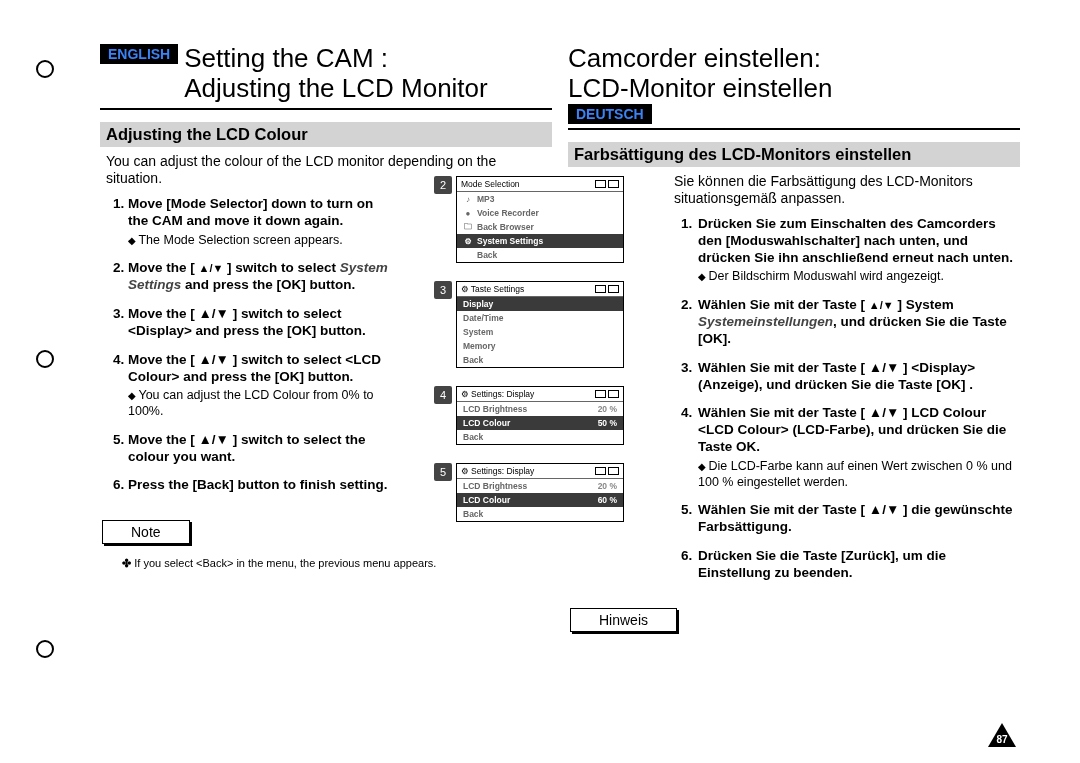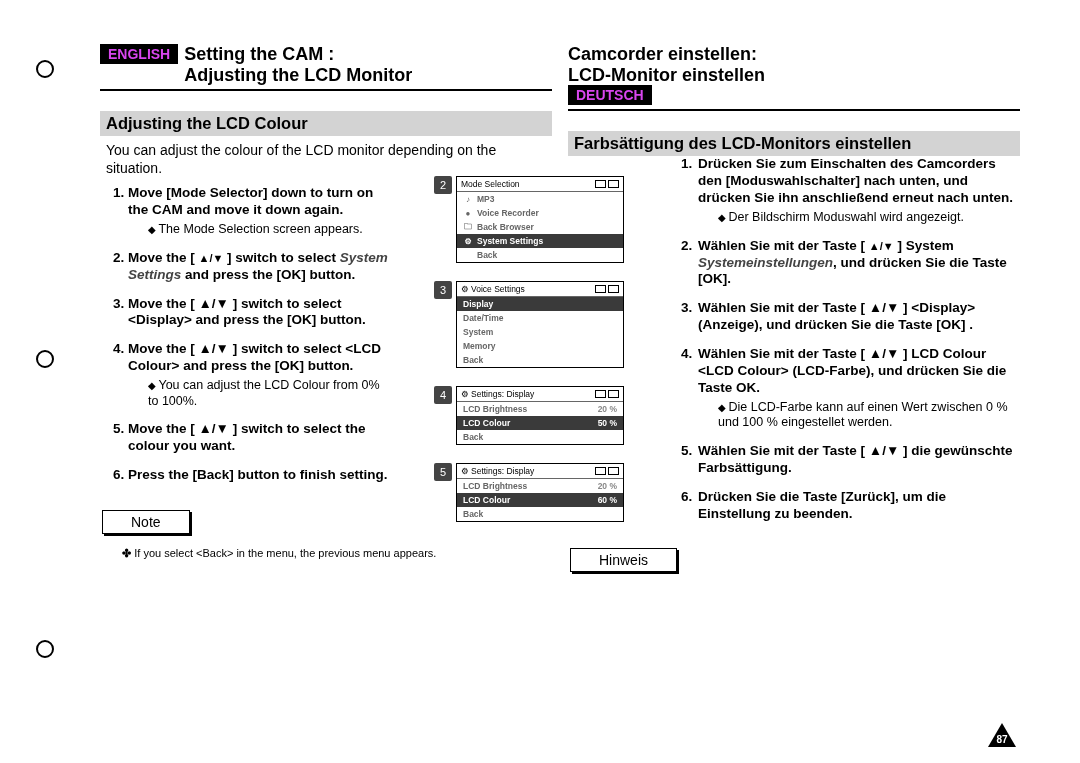--- a/index.html
+++ b/index.html
@@ -2,30 +2,30 @@
 <html><head>
 <meta charset="utf-8">
 <style>
   * { box-sizing: border-box; margin: 0; padding: 0; }
   body { font-family: Arial, Helvetica, sans-serif; background: #fff; color: #000; }
   .page { width: 1080px; height: 763px; position: relative; padding: 44px 60px 30px 100px; }
   .cols { display: flex; gap: 0; }
   .col { flex: 1; position: relative; }
   .col.left { padding-right: 8px; }
   .col.right { padding-left: 8px; }
-  .lang-badge { display: inline-block; background: #000; color: #d946ef; font-weight: bold; font-size: 14px; padding: 2px 8px; vertical-align: top; }
+  .lang-badge { display: inline-block; background: #000; color: #3b82f6; font-weight: bold; font-size: 14px; padding: 2px 8px; vertical-align: top; }
   .title-row { display: flex; align-items: flex-start; }
-  .title { font-size: 18px; font-weight: bold; line-height: 1.15; }
+  .title { font-size: 26px; font-weight: normal; line-height: 1.15; }
   .line { height: 2px; background: #000; margin: 4px 0 2px 0; }
-  .section-head { background: #d3d3d3; font-weight: bold; font-size: 16.5px; padding: 3px 6px; margin-top: 20px; }
+  .section-head { background: #d3d3d3; font-weight: bold; font-size: 16.5px; padding: 3px 6px; margin-top: 12px; }
   .intro { font-size: 14px; margin: 6px 6px 8px 6px; line-height: 1.25; }
   ol.steps { list-style: decimal; margin-left: 28px; font-size: 13.5px; }
   ol.steps > li { margin-bottom: 12px; font-weight: bold; line-height: 1.25; }
   ol.steps > li .em { font-style: italic; color: #444; }
-  ol.steps ul { list-style: none; font-weight: normal; font-size: 12.5px; margin-top: 3px; margin-left: 20px; }
+  ol.steps ul { list-style: none; font-weight: normal; font-size: 12.5px; margin-top: 3px; }
   ol.steps ul li::before { content: "◆ "; font-size: 10px; }
   .left ol.steps { padding-right: 160px; }
   .note-box { display:inline-block; border: 1.5px solid #000; padding: 3px 28px; font-size: 14px; margin: 14px 2px 6px 2px; box-shadow: 2px 2px 0 #000; }
   .note-text { font-size: 11px; margin: 6px 0 0 22px; line-height: 1.3; }
   .note-text::before { content: "✤ "; font-weight: bold; }
   .right .title-row { justify-content: space-between; flex-direction: column; }
   .right ol.steps { padding-left: 100px; text-indent: 0; }
   .right ol.steps > li { padding-left: 2px; }
 
   
@@ -92,20 +92,21 @@
     <div class="col right">
       <div class="title-row">
         <div class="title">
           <span style="white-space:pre-line;">Camcorder einstellen:
 LCD-Monitor einstellen</span>
         </div>
         <span class="lang-badge">DEUTSCH</span>
       </div>
       <div class="line"></div>
       <div class="section-head">Farbsättigung des LCD-Monitors einstellen</div>
+      <div class="intro" style="padding-left:100px;">Sie können die Farbsättigung des LCD-Monitors situationsgemäß anpassen.</div>
       <ol class="steps">
         <li><span>Drücken Sie zum Einschalten des Camcorders den [Moduswahlschalter] nach unten, und drücken Sie ihn anschließend erneut nach unten.</span>
           <ul>
               <li>Der Bildschirm Moduswahl wird angezeigt.</li>
             </ul></li>
         <li>Wählen Sie mit der Taste [ <span class="arrow">▲/▼</span> ] System <span class="em">Systemeinstellungen</span>, und drücken Sie die Taste [OK].</li>
         <li><span>Wählen Sie mit der Taste [ ▲/▼ ] &lt;Display&gt; (Anzeige), und drücken Sie die Taste [OK] .</span></li>
         <li><span>Wählen Sie mit der Taste [ ▲/▼ ] LCD Colour &lt;LCD Colour&gt; (LCD-Farbe), und drücken Sie die Taste OK.</span>
           <ul>
               <li>Die LCD-Farbe kann auf einen Wert zwischen 0 % und 100 % eingestellet werden.</li>
@@ -147,21 +148,21 @@
           <div class="sitem">
             <span class="ic"></span>
             <span>Back</span>
           </div>
         </div>
       </div>
       <div class="screen-wrap">
         <div class="screen-num">3</div>
         <div class="screen">
           <div class="screen-header">
-            <span>⚙ Voice Settings</span>
+            <span>⚙ Taste Settings</span>
             <div class="screen-icons">
               <span></span>
               <span></span>
             </div>
           </div>
           <div class="sitem sel">
             <span>Display</span>
           </div>
           <div class="sitem">
             <span>Date/Time</span>

